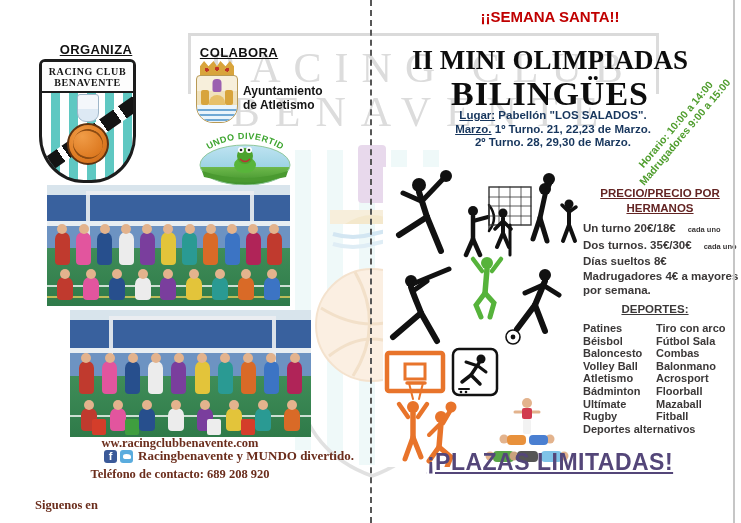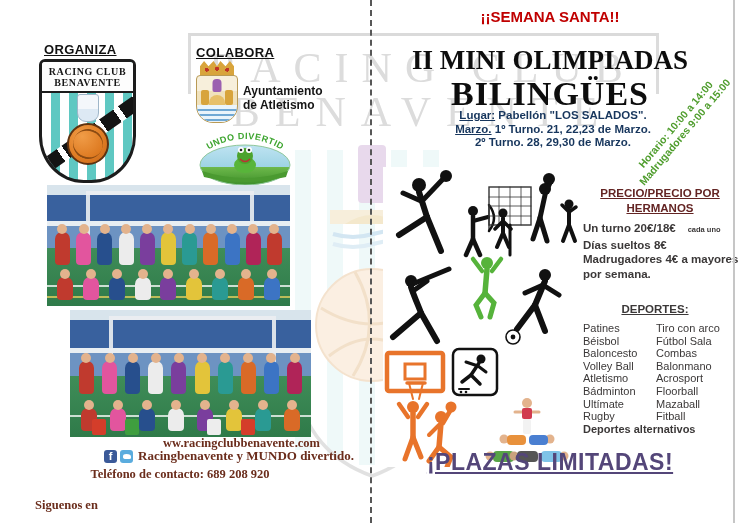--- a/index.html
+++ b/index.html
@@ -15,21 +15,21 @@
   #wm-line1{top:44px;font-size:42px;letter-spacing:13px;}
   #wm-line2{top:88px;font-size:42px;letter-spacing:15px;}
   #wm-shield{left:285px;top:140px;z-index:0;}
 
   
   #fold-line{left:370px;top:0;height:523px;width:0;border-left:2px dashed #575757;z-index:6;}
   #page-edge{left:733px;top:0;height:523px;width:0;border-left:2px solid #c6c6c6;z-index:6;}
 
   
   .section-h{font-weight:700;font-size:13px;color:#111;text-decoration:underline;
-             letter-spacing:.4px;text-align:left;z-index:3;}
+             letter-spacing:.4px;text-align:center;z-index:3;}
   #organiza{left:44px;top:42px;width:104px;}
   #colabora{left:196px;top:45px;width:86px;}
 
   
   #crest{left:39px;top:59px;width:97px;height:124px;z-index:3;}
   #crest .shield{position:absolute;inset:0;border:3px solid #1c1c1c;
       border-radius:6px 6px 46% 46%/6px 6px 38% 38%;overflow:hidden;
       background:repeating-linear-gradient(90deg,#ffffff 0 9px,#5fc8c2 9px 18px);}
   #crest .band{position:absolute;left:0;right:0;top:0;height:29px;background:#fdfdfd;
       border-bottom:2px solid #1c1c1c;display:flex;flex-direction:column;align-items:center;
@@ -90,21 +90,21 @@
   .p:nth-child(10n+3){--c:#274f8d;} .p:nth-child(10n+4){--c:#ececec;}
   .p:nth-child(10n+5){--c:#7a3e9d;} .p:nth-child(10n+6){--c:#e3c43a;}
   .p:nth-child(10n+7){--c:#2a9a93;} .p:nth-child(10n+8){--c:#d96a27;}
   .p:nth-child(10n+9){--c:#3c74c4;} .p:nth-child(10n){--c:#b02458;}
   .bag{position:absolute;bottom:2px;width:14px;height:16px;border-radius:2px;}
   .bag.b1{left:9%;background:#d43d2a;} .bag.b2{left:23%;background:#3f9e3f;}
   .bag.b3{left:57%;background:#ededed;} .bag.b4{left:71%;background:#d43d2a;}
 
   
   .contact{font-family:"Liberation Serif",serif;font-weight:700;color:#6b2d1c;z-index:3;}
-  #site{left:40px;top:436px;width:280px;text-align:right;font-size:12.5px;}
+  #site{left:40px;top:436px;width:280px;text-align:center;font-size:12.5px;}
   #follow{left:35px;top:450px;font-size:12.5px;margin-top:48px;}
   #fb-icon{left:104px;top:450px;width:13px;height:13px;background:#3b5998;border-radius:3px;
       color:#fff;font:700 11px/13px "Liberation Sans",sans-serif;text-align:center;z-index:3;}
   #tw-icon{left:120px;top:450px;width:13px;height:13px;background:#5aacde;border-radius:3px;z-index:3;}
   #tw-icon::before{content:"";position:absolute;left:2.5px;top:4px;width:8px;height:5px;
       background:#fff;border-radius:60% 80% 30% 50%;}
   #social-text{left:138px;top:448px;font-size:13px;}
   #phone{left:40px;top:467px;width:280px;text-align:center;font-size:12.5px;}
 
   
@@ -124,21 +124,21 @@
   .price-h{left:585px;width:150px;text-align:center;font-weight:700;font-size:11.5px;
       color:#632423;text-decoration:underline;z-index:3;}
   #price-h1{top:187px;} #price-h2{top:202px;}
   #price-lines{left:583px;top:221px;width:156px;font-weight:700;font-size:11.5px;
       line-height:14.5px;color:#3b3838;z-index:3;}
   #price-lines .tiny{font-size:7.5px;margin-left:12px;}
 
   #sports-h{left:585px;top:303px;width:140px;text-align:center;font-weight:700;font-size:11.5px;
       color:#3b3838;text-decoration:underline;z-index:3;}
   #sports-cols{left:583px;top:322px;width:156px;display:flex;z-index:3;
-      font-weight:400;font-size:11px;line-height:12.6px;color:#3b3838;}
+      font-weight:700;font-size:11px;line-height:12.6px;color:#3b3838;}
   #sports-cols .col1{width:73px;} #sports-cols .col2{flex:1;}
   #sports-foot{left:583px;top:423px;width:160px;font-weight:700;font-size:11px;color:#3b3838;z-index:3;}
 
   #plazas{left:385px;top:449px;width:330px;text-align:center;font-weight:600;font-size:23px;
       letter-spacing:.5px;color:#544679;text-decoration:underline;z-index:5;}
 </style>
 </head>
 <body>
 
 <div id="canvas">
@@ -436,20 +436,21 @@
           <rect x="62" y="52" width="21" height="11" rx="4" fill="#7fc3e8"></rect>
         </g>
       </g>
     </svg>
   </div>
 
   <div class="abs price-h" id="price-h1">PRECIO/PRECIO POR</div>
   <div class="abs price-h" id="price-h2">HERMANOS</div>
   <div class="abs" id="price-lines">
     <div><span>Un turno 20€/18€</span><span class="tiny">cada uno</span></div>
+    <div><span>Dos turnos. 35€/30€</span><span class="tiny">cada uno</span></div>
     <div><span>Días sueltos 8€</span></div>
     <div><span>Madrugadores 4€ a mayores</span></div>
     <div><span>por semana.</span></div>
   </div>
 
   <div class="abs" id="sports-h">DEPORTES:</div>
   <div class="abs" id="sports-cols">
     <div class="col1">
       <div>Patines</div>
       <div>Béisbol</div>

